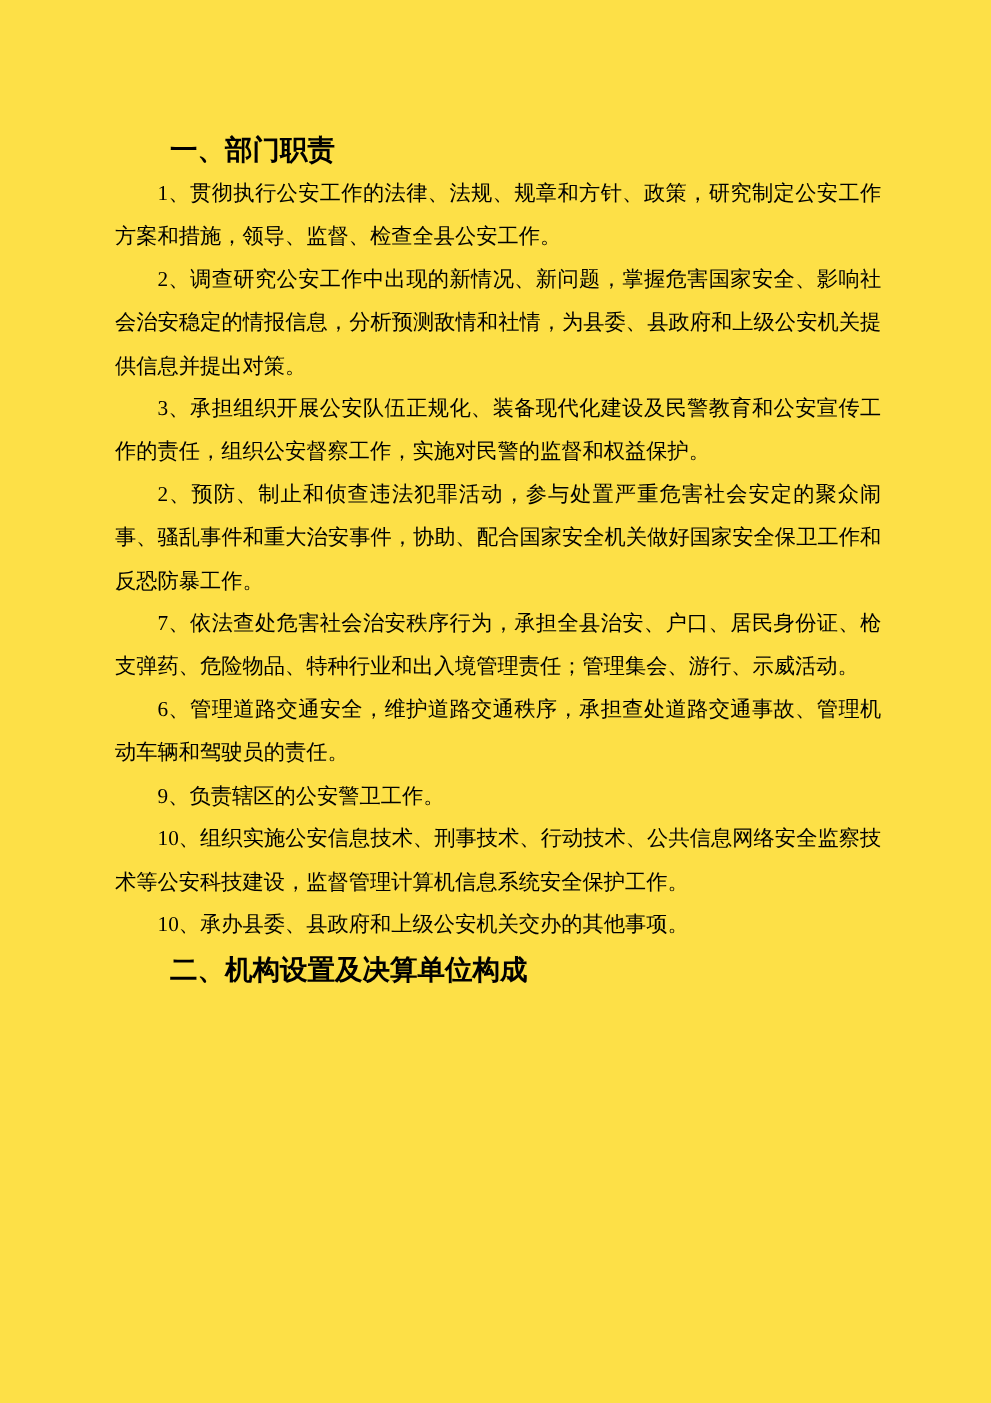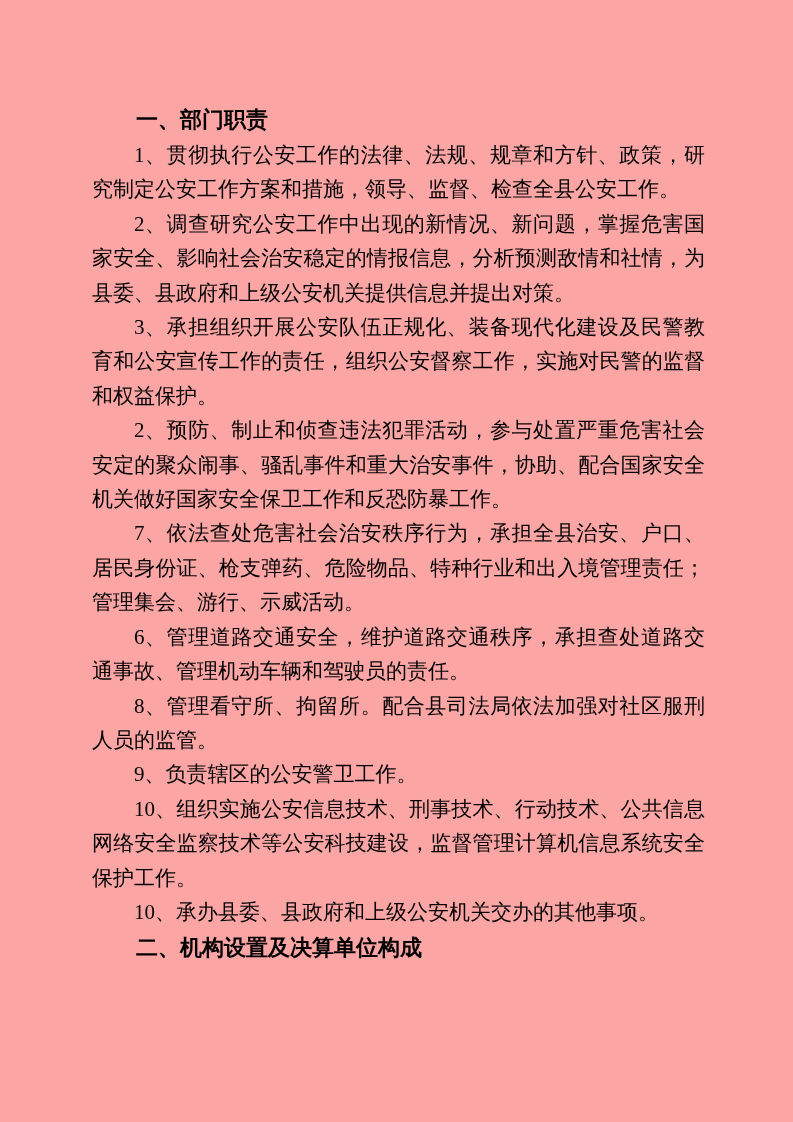--- a/index.html
+++ b/index.html
@@ -4,21 +4,21 @@
 <style>
   html, body {
     margin: 0;
     padding: 0;
     background: #ffffff;
   }
   .page {
     position: relative;
     width: 793px;
     height: 1122px;
-    background: #fca5a5;
+    background: #fde047;
     overflow: hidden;
   }
   .content {
     position: absolute;
     left: 92px;
     top: 101px;
     width: 613px;
   }
   .sec-heading {
     margin: 0;
@@ -28,39 +28,38 @@
     font-size: 22px;
     line-height: 37px;
     text-indent: 2em;
     color: #000000;
     white-space: nowrap;
   }
   .body-para {
     margin: 0;
     padding: 0;
     font-family: "Liberation Serif", "DejaVu Serif", serif;
-    font-size: 21px;
+    font-size: 17px;
     line-height: 34.4px;
     text-indent: 2em;
     text-align: justify;
     text-justify: inter-character;
     color: #000000;
   }
 </style>
 </head>
 <body>
 
 <div class="page">
   <div class="content">
     <h2 class="sec-heading">一、部门职责</h2>
     <p class="body-para">1、贯彻执行公安工作的法律、法规、规章和方针、政策，研究制定公安工作方案和措施，领导、监督、检查全县公安工作。</p>
     <p class="body-para">2、调查研究公安工作中出现的新情况、新问题，掌握危害国家安全、影响社会治安稳定的情报信息，分析预测敌情和社情，为县委、县政府和上级公安机关提供信息并提出对策。</p>
     <p class="body-para">3、承担组织开展公安队伍正规化、装备现代化建设及民警教育和公安宣传工作的责任，组织公安督察工作，实施对民警的监督和权益保护。</p>
     <p class="body-para">2、预防、制止和侦查违法犯罪活动，参与处置严重危害社会安定的聚众闹事、骚乱事件和重大治安事件，协助、配合国家安全机关做好国家安全保卫工作和反恐防暴工作。</p>
     <p class="body-para">7、依法查处危害社会治安秩序行为，承担全县治安、户口、居民身份证、枪支弹药、危险物品、特种行业和出入境管理责任；管理集会、游行、示威活动。</p>
     <p class="body-para">6、管理道路交通安全，维护道路交通秩序，承担查处道路交通事故、管理机动车辆和驾驶员的责任。</p>
-    <p class="body-para">8、管理看守所、拘留所。配合县司法局依法加强对社区服刑人员的监管。</p>
     <p class="body-para">9、负责辖区的公安警卫工作。</p>
     <p class="body-para">10、组织实施公安信息技术、刑事技术、行动技术、公共信息网络安全监察技术等公安科技建设，监督管理计算机信息系统安全保护工作。</p>
     <p class="body-para">10、承办县委、县政府和上级公安机关交办的其他事项。</p>
     <h2 class="sec-heading">二、机构设置及决算单位构成</h2>
   </div>
 </div>
 
 </body></html>

